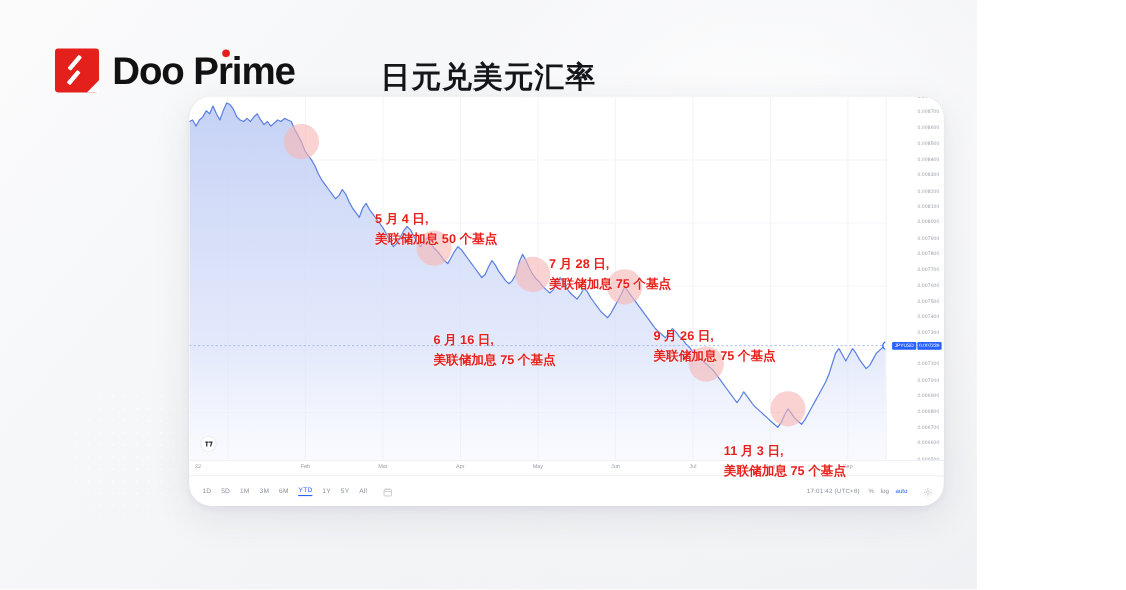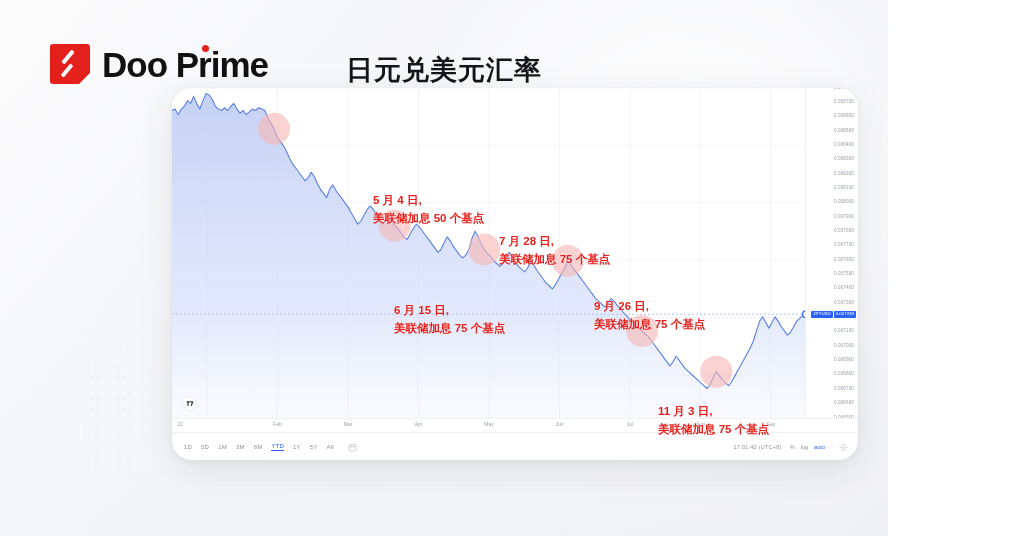--- a/index.html
+++ b/index.html
@@ -378,32 +378,32 @@
         <span id="toggles"><span class="tgl" style="margin-right: 6px;">%</span><span class="tgl" style="margin-right: 6px;">log</span><span class="tgl on" style="margin-right: 6px;">auto</span></span>
         <svg id="gear" viewBox="0 0 24 24">
           <circle cx="12" cy="12" r="3.2" fill="none" stroke="#8b919c" stroke-width="2"></circle>
           <path d="M12 2.5v3M12 18.5v3M2.5 12h3M18.5 12h3M5.2 5.2l2.1 2.1M16.7 16.7l2.1 2.1M18.8 5.2l-2.1 2.1M7.3 16.7l-2.1 2.1" stroke="#8b919c" stroke-width="2" stroke-linecap="round"></path>
         </svg>
       </div>
     </div>
   </div>
 
 
-  <div class="anno" style="left:341px; top:192px;margin-left:32px;">
+  <div class="anno" style="left:341px; top:192px;">
     <span>5 月 4 日,</span>
     <span class="l2">美联储加息 50 个基点</span>
   </div>
 
   <div class="anno" style="left:499px; top:233px;">
     <span>7 月 28 日,</span>
     <span class="l2">美联储加息 75 个基点</span>
   </div>
 
   <div class="anno" style="left:394px; top:302px;">
-    <span>6 月 15 日,</span>
+    <span>6 月 16 日,</span>
     <span class="l2">美联储加息 75 个基点</span>
   </div>
 
   <div class="anno" style="left:594px; top:298px;">
     <span>9 月 26 日,</span>
     <span class="l2">美联储加息 75 个基点</span>
   </div>
 
   <div class="anno" style="left:658px; top:403px;">
     <span>11 月 3 日,</span>

